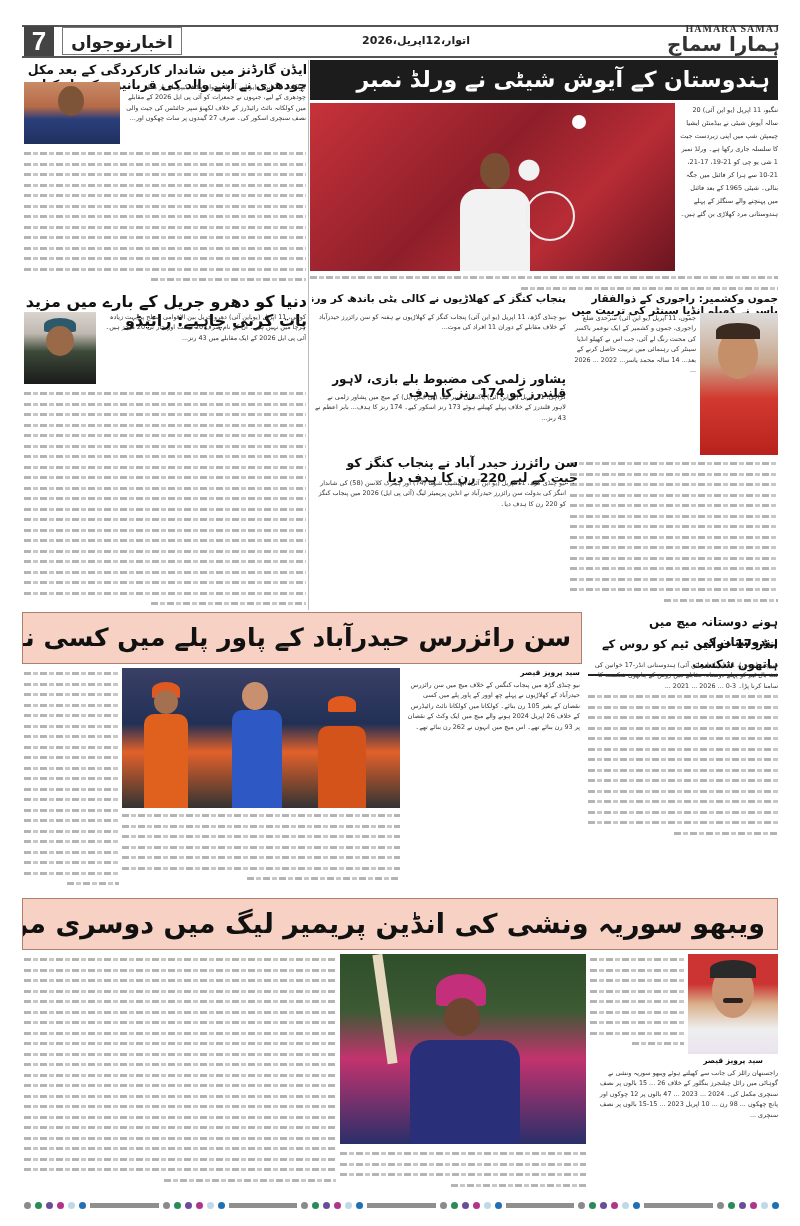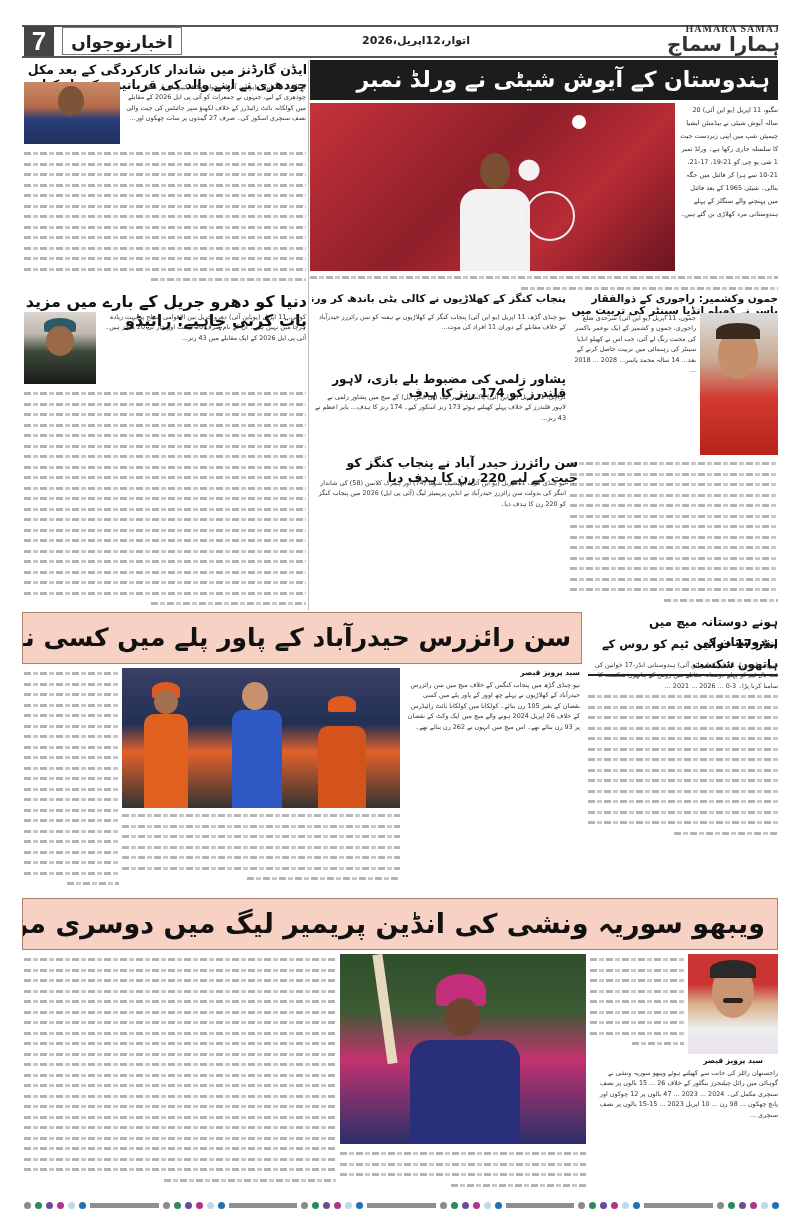--- a/index.html
+++ b/index.html
@@ -133,21 +133,21 @@
 </div>
 
 <div class="abs vrule" style="left:308px;top:60px;height:550px"></div>
 
 <div class="abs h-small rtl" style="left:570px;top:292px;width:208px;font-size:10.5px">جموں وکشمیر: راجوری کے ذوالفقار یاسر نے کھیلو انڈیا سینٹر کی تربیت میں تاریخ رقم کی</div>
 <div class="abs photo ph-boxer" style="left:700px;top:313px;width:78px;height:142px">
   <div class="face" style="left:18px;top:16px;width:40px;height:50px;background:#c58f6a"></div>
   <div style="position:absolute;left:16px;top:10px;width:44px;height:16px;background:#3a2a20;border-radius:50% 50% 0 0"></div>
 </div>
 <div class="abs text-block rtl" style="left:570px;top:313px;width:126px;height:142px">
-  <div style="font-size:6.4px;line-height:10.4px;color:#333">جموں، 11 اپریل (یو این آئی) سرحدی ضلع راجوری، جموں و کشمیر کے ایک نوعمر باکسر کی محنت رنگ لے آئی، جب اس نے کھیلو انڈیا سینٹر کی رہنمائی میں تربیت حاصل کرنے کے بعد... 14 سالہ محمد یاسر... 2028 ... 2018 ...</div>
+  <div style="font-size:6.4px;line-height:10.4px;color:#333">جموں، 11 اپریل (یو این آئی) سرحدی ضلع راجوری، جموں و کشمیر کے ایک نوعمر باکسر کی محنت رنگ لے آئی، جب اس نے کھیلو انڈیا سینٹر کی رہنمائی میں تربیت حاصل کرنے کے بعد... 14 سالہ محمد یاسر... 2022 ... 2026 ...</div>
 </div>
 <div class="abs text-block rtl" style="left:570px;top:458px;width:208px;height:146px">
   <div class="ln"></div>
     <div class="ln"></div>
     <div class="ln"></div>
     <div class="ln"></div>
     <div class="ln"></div>
     <div class="ln"></div>
     <div class="ln"></div>
     <div class="ln"></div>

